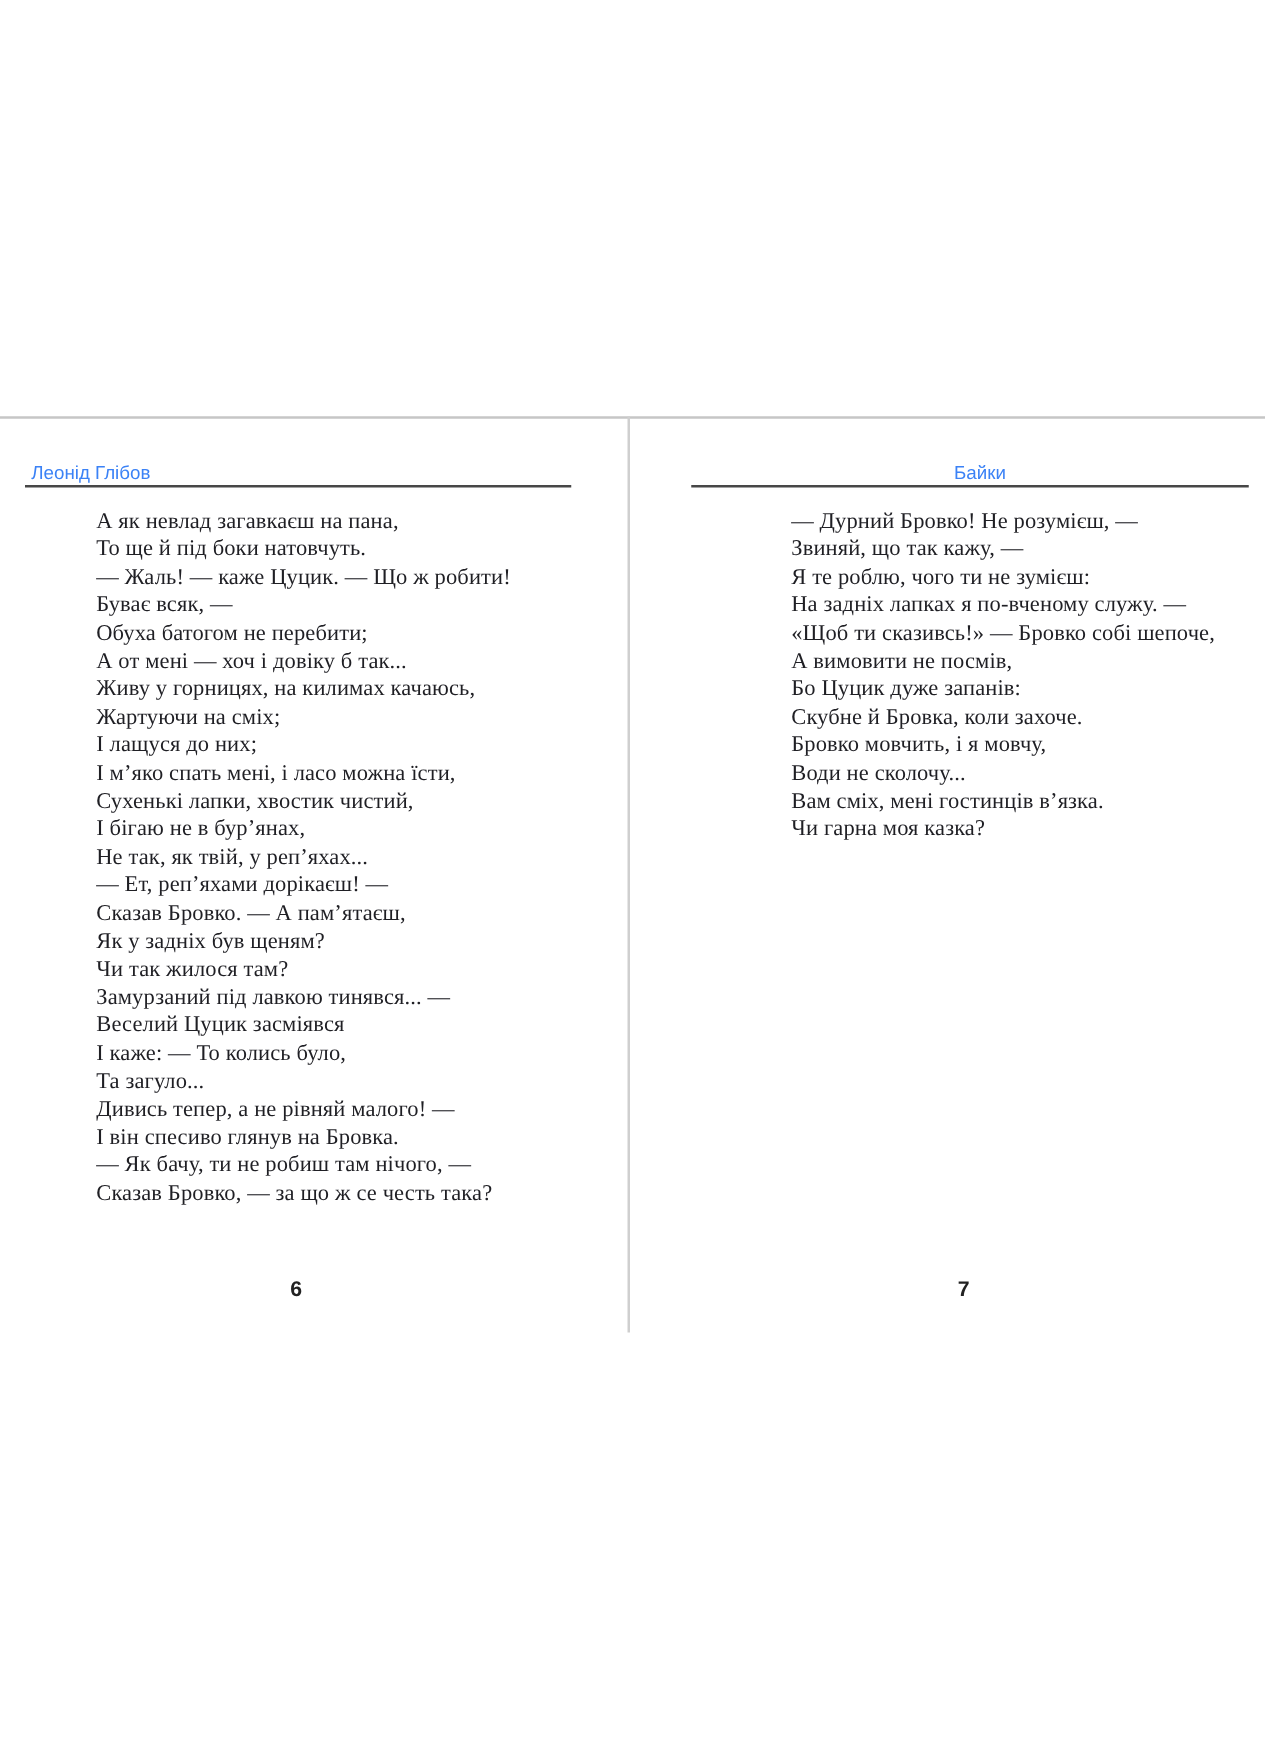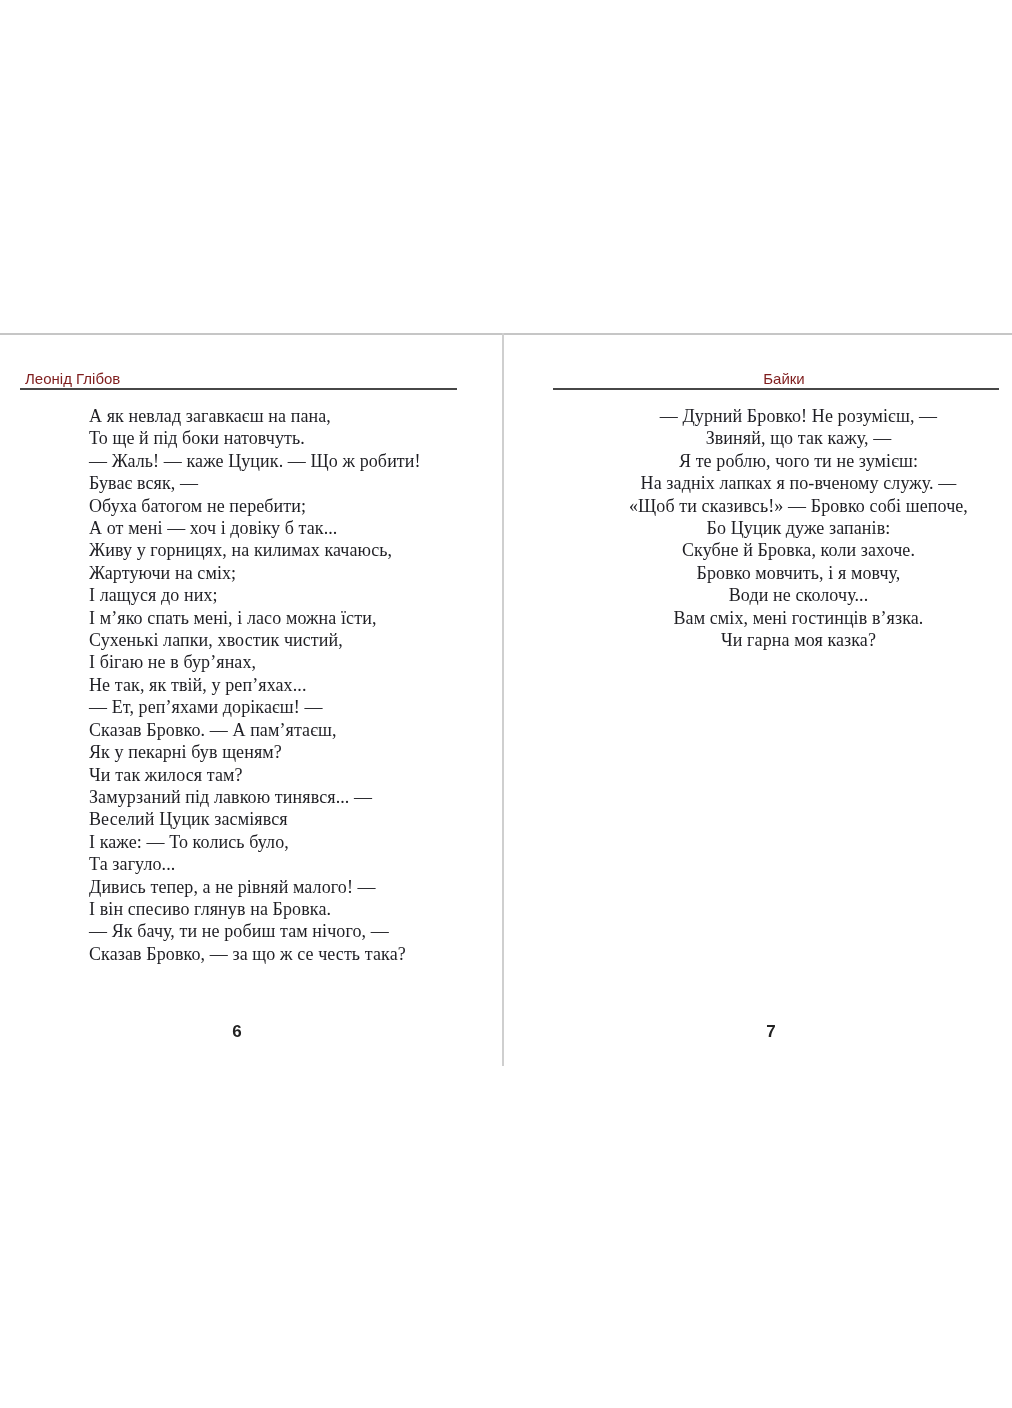--- a/index.html
+++ b/index.html
@@ -22,21 +22,21 @@
     left: 502px; top: 333px;
     width: 2px; height: 733px;
     background: #cfcfcf;
   }
   .running-head {
     position: absolute;
     top: 370px;
     font-family: "Liberation Sans", "DejaVu Sans", sans-serif;
     font-size: 15px;
     line-height: 18px;
-    color: #7f1d1d;
+    color: #3b82f6;
     white-space: nowrap;
   }
   .running-head.left  { left: 25px; }
   .running-head.right { left: 561px; width: 446px; text-align: center; }
   .head-rule {
     position: absolute;
     top: 388px;
     height: 2px;
     background: #474747;
   }
@@ -44,22 +44,22 @@
   .head-rule.right { left: 553px; width: 446px; }
   .poem {
     position: absolute;
     top: 405px;
     font-size: 18px;
     line-height: 22.4px;
     color: #1f1f24;
     letter-spacing: 0.1px;
   }
   .poem.left  { left: 77px; }
-  .poem.right { left: 617px; text-align: center; }
-  .poem-line { white-space: nowrap; margin-left: 12px; }
+  .poem.right { left: 633px; }
+  .poem-line { white-space: nowrap; }
   .page-number {
     position: absolute;
     top: 1022px;
     width: 60px;
     text-align: center;
     font-family: "Liberation Sans", "DejaVu Sans", sans-serif;
     font-weight: 700;
     font-size: 17px;
     color: #222222;
   }
@@ -85,41 +85,42 @@
       <div class="poem-line">А от мені — хоч і довіку б так...</div>
       <div class="poem-line">Живу у горницях, на килимах качаюсь,</div>
       <div class="poem-line">Жартуючи на сміх;</div>
       <div class="poem-line">І лащуся до них;</div>
       <div class="poem-line">І м’яко спать мені, і ласо можна їсти,</div>
       <div class="poem-line">Сухенькі лапки, хвостик чистий,</div>
       <div class="poem-line">І бігаю не в бур’янах,</div>
       <div class="poem-line">Не так, як твій, у реп’яхах...</div>
       <div class="poem-line">— Ет, реп’яхами дорікаєш! —</div>
       <div class="poem-line">Сказав Бровко. — А пам’ятаєш,</div>
-      <div class="poem-line">Як у пекарні був щеням?</div>
+      <div class="poem-line">Як у задніх був щеням?</div>
       <div class="poem-line">Чи так жилося там?</div>
       <div class="poem-line">Замурзаний під лавкою тинявся... —</div>
       <div class="poem-line">Веселий Цуцик засміявся</div>
       <div class="poem-line">І каже: — То колись було,</div>
       <div class="poem-line">Та загуло...</div>
       <div class="poem-line">Дивись тепер, а не рівняй малого! —</div>
       <div class="poem-line">І він спесиво глянув на Бровка.</div>
       <div class="poem-line">— Як бачу, ти не робиш там нічого, —</div>
       <div class="poem-line">Сказав Бровко, — за що ж се честь така?</div>
     </div>
   <div class="page-number left">6</div>
 
   <div class="running-head right">Байки</div>
   <div class="head-rule right"></div>
   <div class="poem right">
       <div class="poem-line">— Дурний Бровко! Не розумієш, —</div>
       <div class="poem-line">Звиняй, що так кажу, —</div>
       <div class="poem-line">Я те роблю, чого ти не зумієш:</div>
       <div class="poem-line">На задніх лапках я по-вченому служу. —</div>
       <div class="poem-line">«Щоб ти сказивсь!» — Бровко собі шепоче,</div>
+      <div class="poem-line">А вимовити не посмів,</div>
       <div class="poem-line">Бо Цуцик дуже запанів:</div>
       <div class="poem-line">Скубне й Бровка, коли захоче.</div>
       <div class="poem-line">Бровко мовчить, і я мовчу,</div>
       <div class="poem-line">Води не сколочу...</div>
       <div class="poem-line">Вам сміх, мені гостинців в’язка.</div>
       <div class="poem-line">Чи гарна моя казка?</div>
     </div>
   <div class="page-number right">7</div>
 
 </div>

